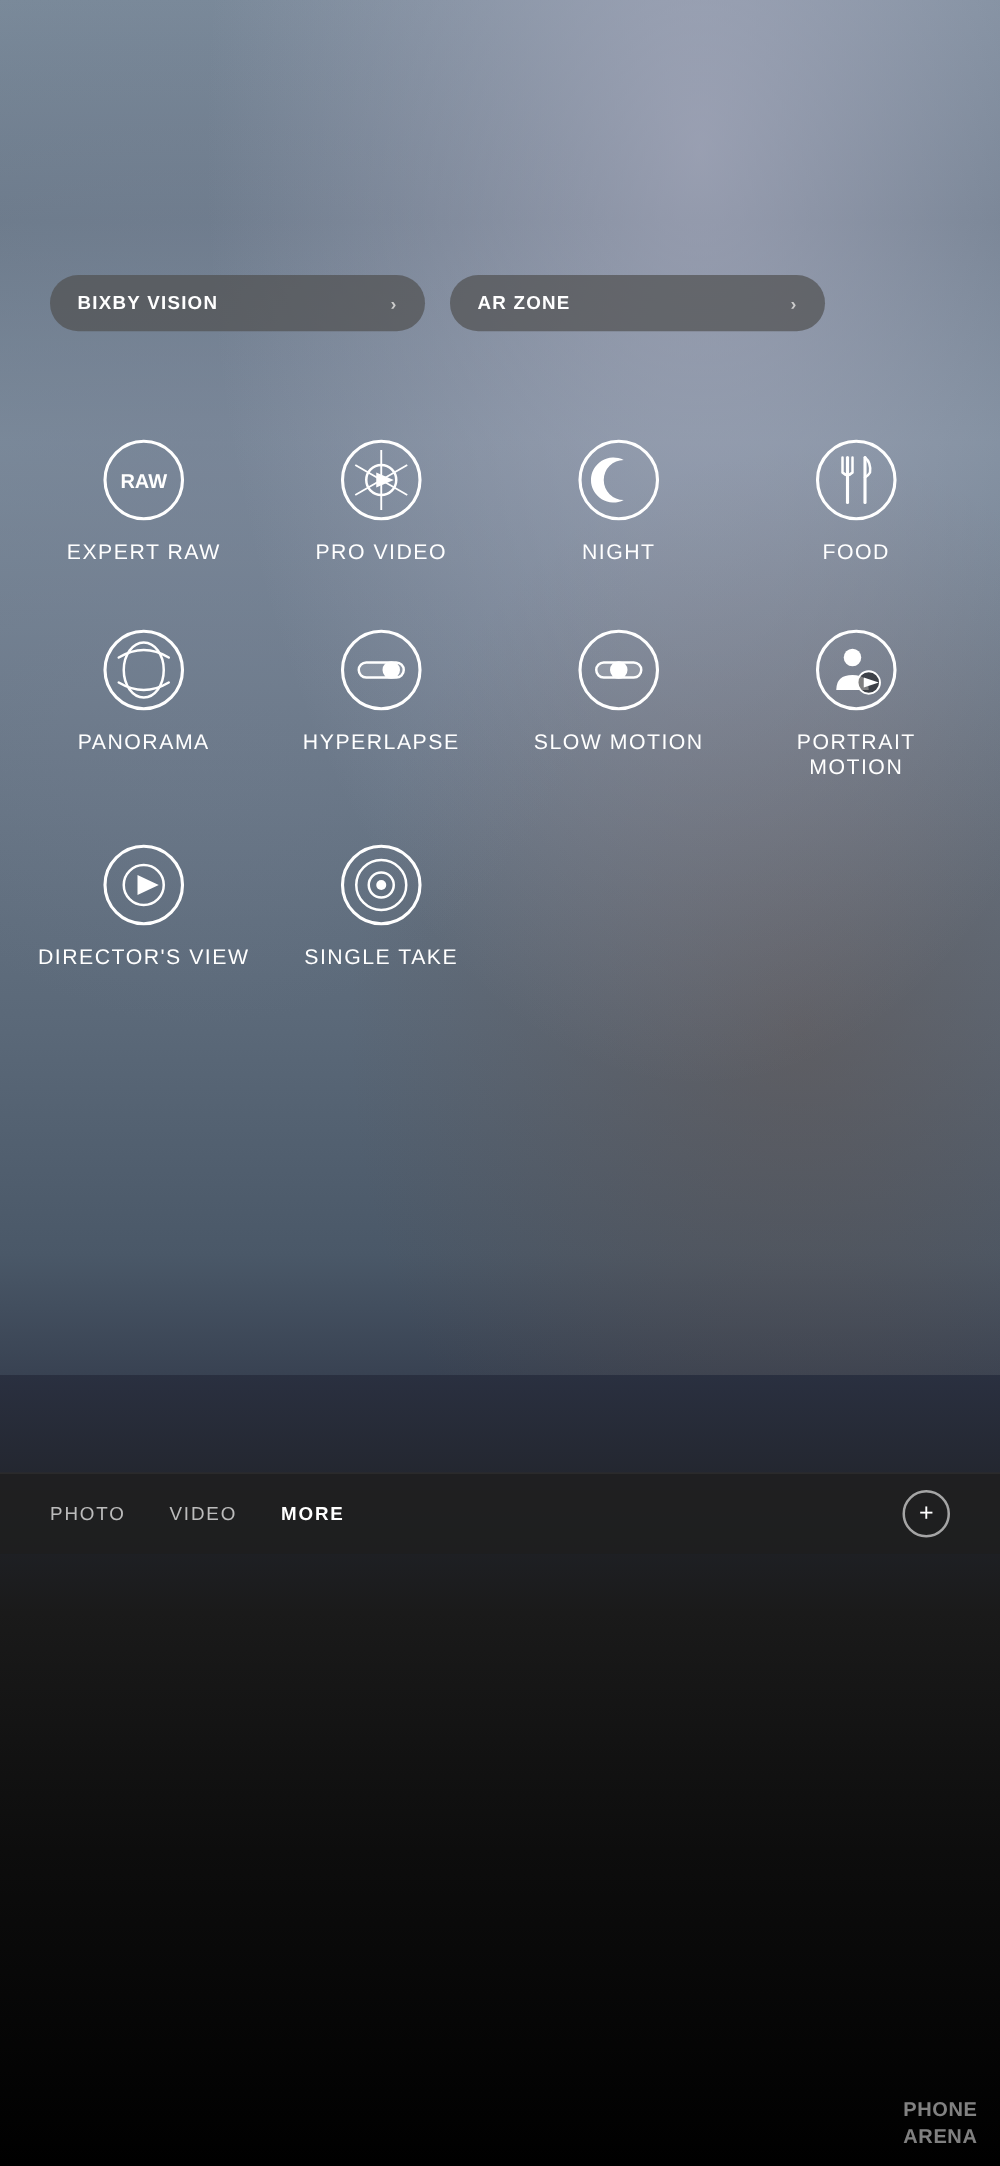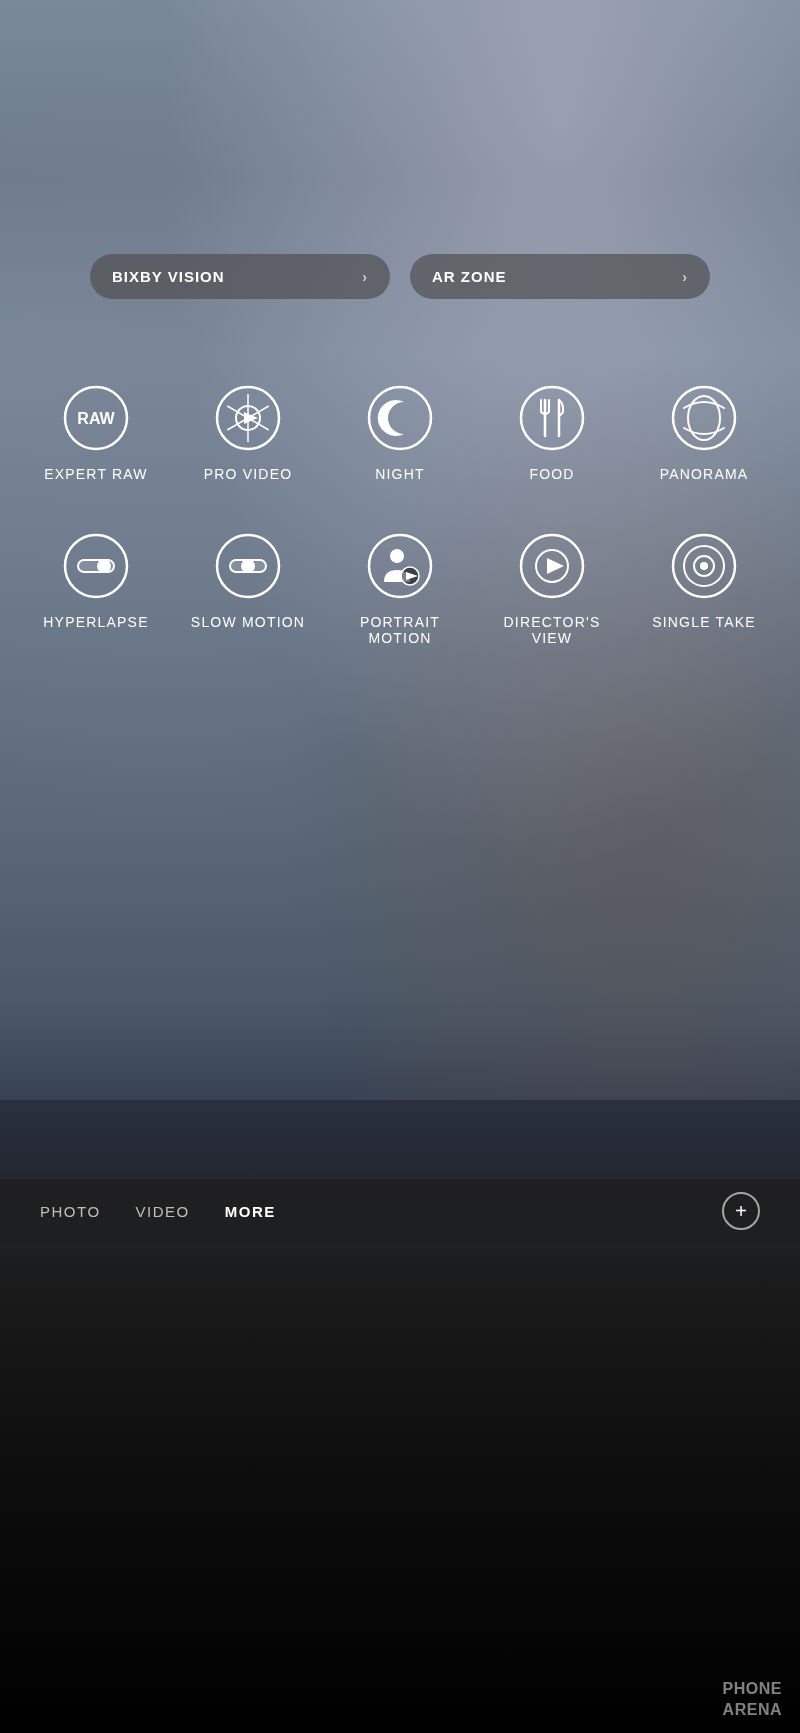--- a/index.html
+++ b/index.html
@@ -53,26 +53,24 @@
 
     
     .top-area {
       height: 220px;
       flex-shrink: 0;
     }
 
     
     .quick-buttons {
       display: flex;
-      justify-content: center;
       gap: 20px;
       padding: 0 40px;
       margin-bottom: 50px;
       flex-shrink: 0;
-      margin-top: 34px;
     }
 
     .quick-btn {
       display: flex;
       align-items: center;
       justify-content: space-between;
       background: rgba(80, 80, 80, 0.7);
       border-radius: 50px;
       padding: 14px 22px;
       color: #fff;
@@ -86,21 +84,21 @@
 
     .quick-btn .chevron {
       font-size: 14px;
       color: #ccc;
       margin-left: 8px;
     }
 
     
     .modes-grid {
       display: grid;
-      grid-template-columns: repeat(5, 1fr);
+      grid-template-columns: repeat(4, 1fr);
       gap: 0;
       padding: 10px 20px;
       flex-shrink: 0;
     }
 
     .mode-item {
       display: flex;
       flex-direction: column;
       align-items: center;
       padding: 25px 10px;
@@ -116,21 +114,21 @@
       align-items: center;
       justify-content: center;
     }
 
     .mode-icon svg {
       width: 68px;
       height: 68px;
     }
 
     .mode-label {
-      font-size: 14px;
+      font-size: 17px;
       font-weight: 400;
       letter-spacing: 1.2px;
       color: #fff;
       text-align: center;
     }
 
     
     .tab-bar {
       position: absolute;
       bottom: 490px;

